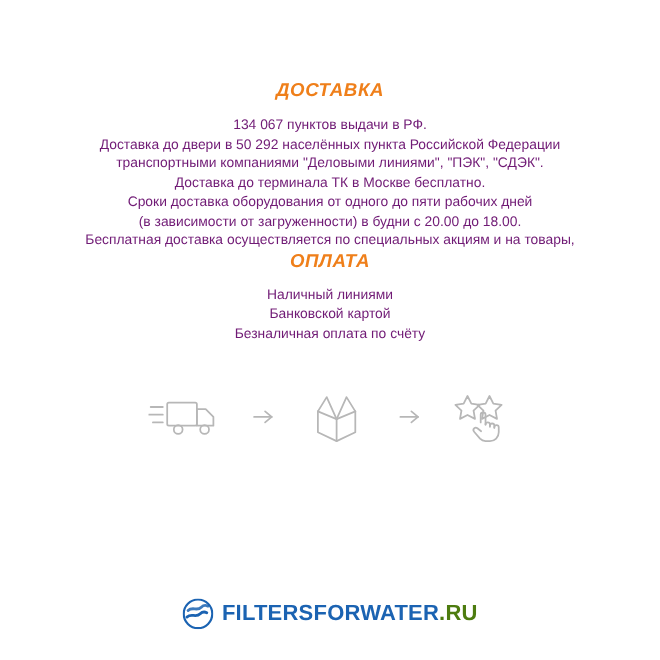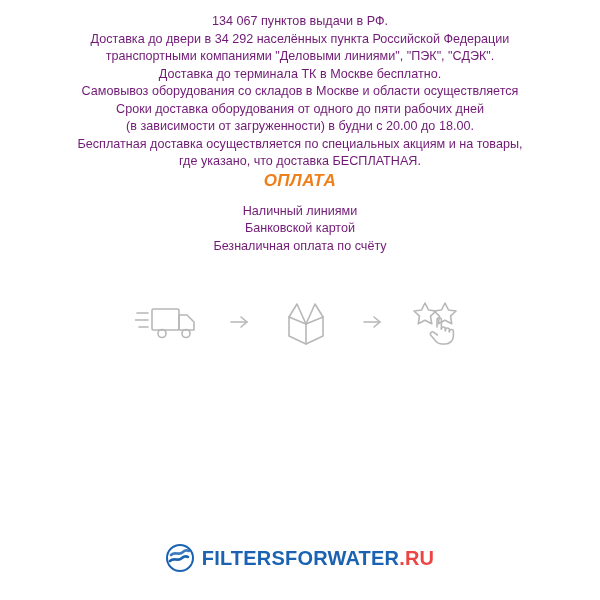--- a/index.html
+++ b/index.html
@@ -89,39 +89,38 @@
   }
   .logo-text {
     font-size: 20px;
     font-weight: bold;
     letter-spacing: 0.2px;
   }
   .logo-text .brand {
     color: #1b63b2;
   }
   .logo-text .tld {
-    color: #ef4444;
+    color: #4d7c0f;
   }
 </style>
 </head>
 <body>
 
 <div class="page">
 
+  <div class="section-title" id="delivery-title">ДОСТАВКА</div>
 
   <div class="body-block" id="delivery-block">
     <div class="line">134 067 пунктов выдачи в РФ.</div>
-    <div class="line">Доставка до двери в 34 292 населённых пункта Российской Федерации</div>
+    <div class="line">Доставка до двери в 50 292 населённых пункта Российской Федерации</div>
     <div class="line">транспортными компаниями "Деловыми линиями", "ПЭК", "СДЭК".</div>
     <div class="line">Доставка до терминала ТК в Москве бесплатно.</div>
-    <div class="line">Самовывоз оборудования со складов в Москве и области осуществляется</div>
     <div class="line">Сроки доставка оборудования от одного до пяти рабочих дней</div>
     <div class="line">(в зависимости от загруженности) в будни с 20.00 до 18.00.</div>
     <div class="line">Бесплатная доставка осуществляется по специальных акциям и на товары,</div>
-    <div class="line">где указано, что доставка БЕСПЛАТНАЯ.</div>
   </div>
 
   <div class="section-title" id="payment-title">ОПЛАТА</div>
 
   <div class="body-block" id="payment-block">
     <div class="line">Наличный линиями</div>
     <div class="line">Банковской картой</div>
     <div class="line">Безналичная оплата по счёту</div>
   </div>
 

